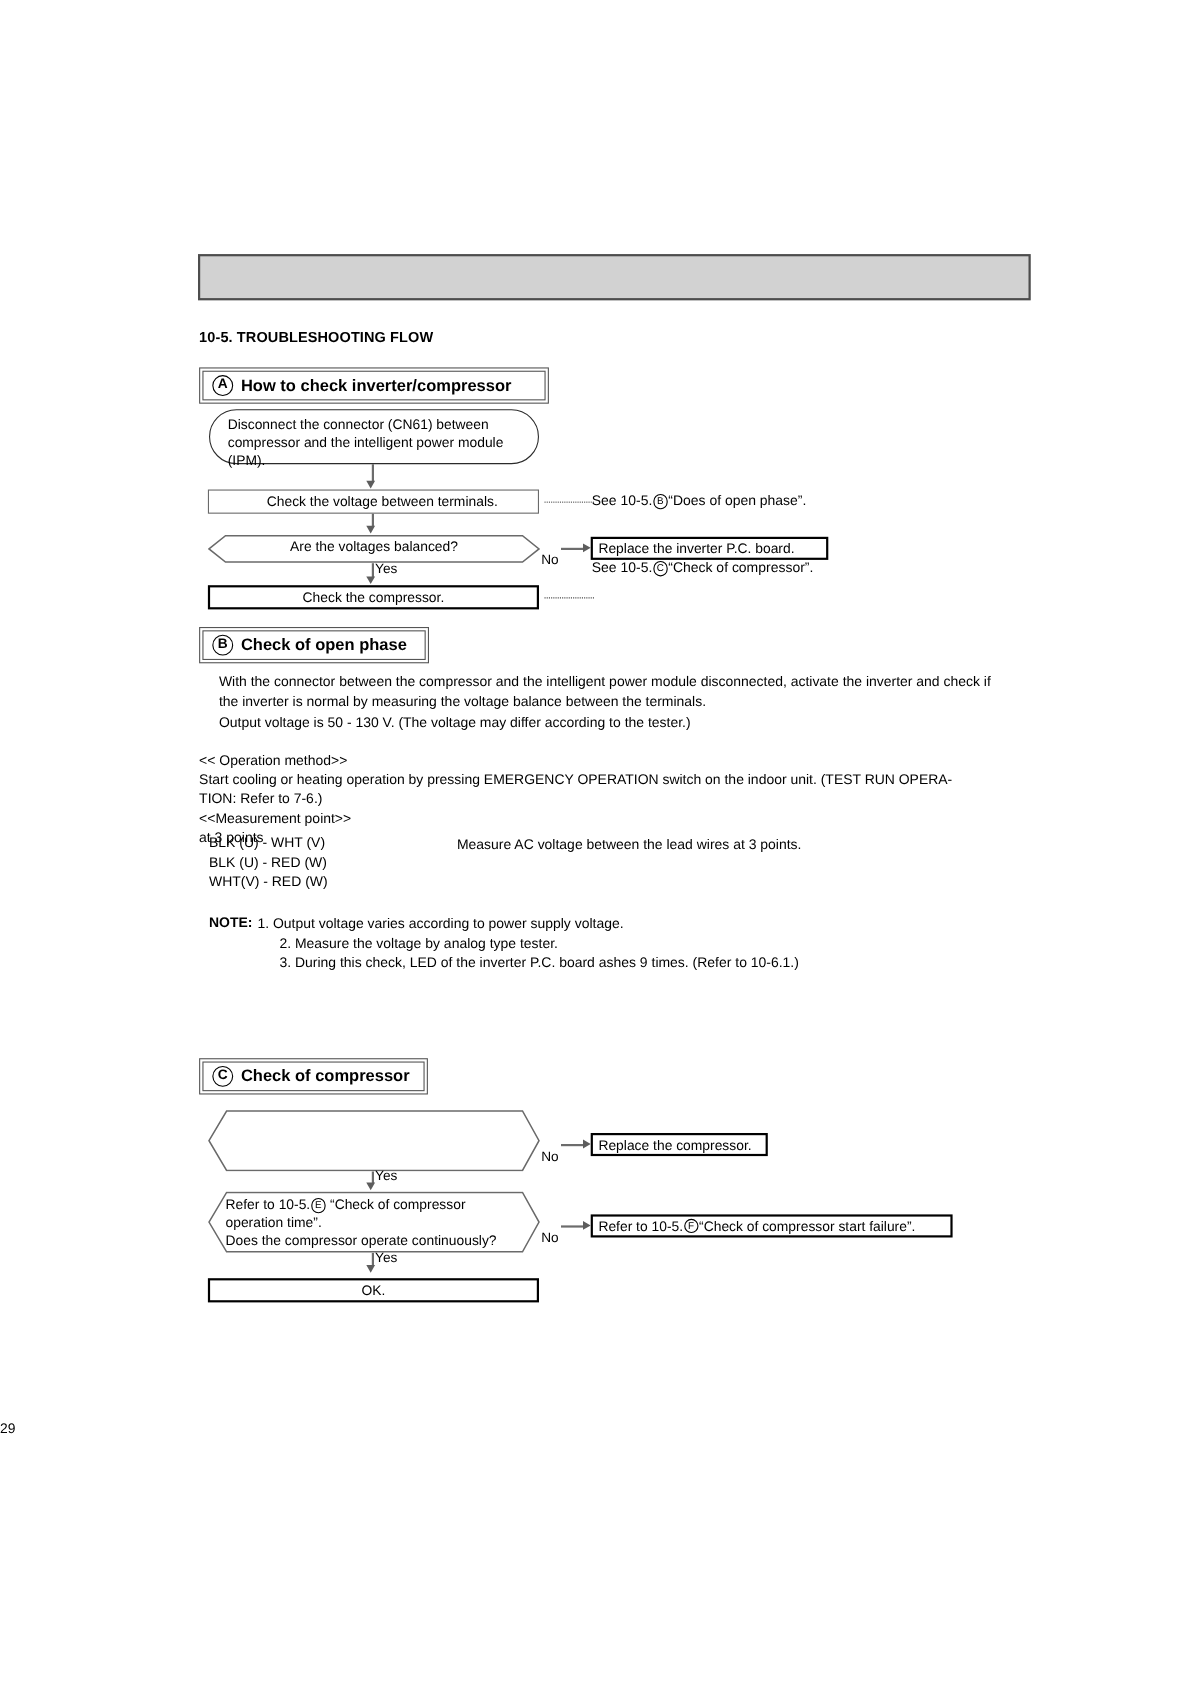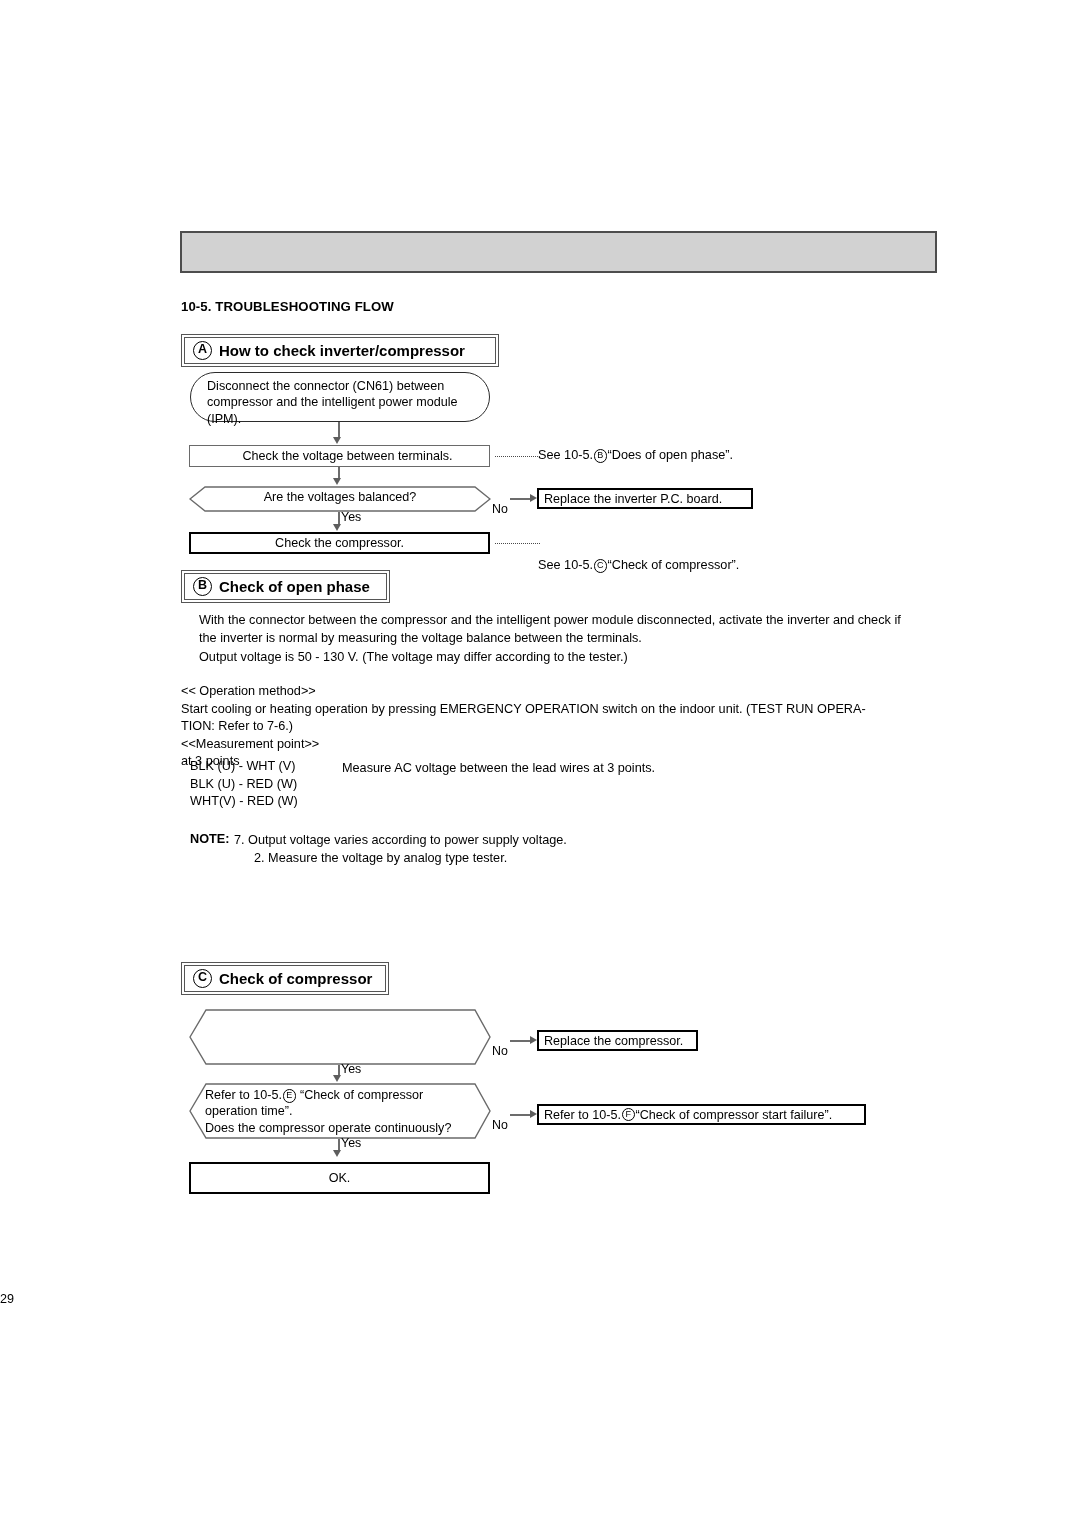--- a/index.html
+++ b/index.html
@@ -105,21 +105,21 @@
   }
   .flow-box.thin { border: 1.3px solid #6a6a6a; }
   .flow-box.thick { border: 2.2px solid #000; }
   .flow-box.left { justify-content: flex-start; padding-left: 5px; text-align: left; }
 
   #box-check-voltage { left: 189px; top: 445px; width: 301px; height: 22px; padding-left: 16px; }
   #box-check-comp    { left: 189px; top: 532px; width: 301px; height: 22px; }
   #box-replace-pcb   { left: 537px; top: 488px; width: 216px; height: 21px; }
   #box-replace-comp  { left: 537px; top: 1030px; width: 161px; height: 21px; }
   #box-refer-f       { left: 537px; top: 1104px; width: 329px; height: 21px; }
-  #box-ok            { left: 189px; top: 1162px; width: 301px; height: 32px; }
+  #box-ok            { left: 189px; top: 1162px; width: 301px; height: 22px; }
 
   
   .hex-wrap { }
   .hex-wrap svg { position: absolute; left: 0; top: 0; }
   .hex-text {
     position: absolute;
     font-size: 12.6px;
     line-height: 16.3px;
     white-space: pre-line;
   }
@@ -174,21 +174,21 @@
   .para {
     font-size: 12.7px;
     line-height: 17.6px;
     white-space: pre-line;
   }
 
   #p-b-intro  { left: 199px; top: 612px; width: 748px; }
   #p-b-output { left: 199px; top: 649px; width: 700px; }
   #p-b-opmeth { left: 181px; top: 683px; width: 760px; }
   #p-b-points { left: 190px; top: 758px; width: 200px; }
-  #p-b-measure{ left: 342px; top: 760px; width: 400px; }
+  #p-b-measure{ left: 372px; top: 760px; width: 400px; text-align: center; }
 
   #note-label { left: 190px; top: 832px; font-size: 12.7px; font-weight: bold; }
   #note-list  { left: 234px; top: 832px; width: 700px; }
   #note-list .nitem {
     font-size: 12.7px;
     line-height: 17.6px;
     white-space: nowrap;
   }
   #note-list .nitem:nth-child(n+2) { margin-left: 20px; }
 
@@ -255,21 +255,21 @@
 
 <div class="abs flow-box thick left" id="box-replace-pcb" data-name="flow-node-replace-inverter-pcb">Replace the inverter P.C. board.</div>
 
 <div class="abs branch-label" data-name="branch-label-yes" style="left:341px; top:510px;">Yes</div>
 <div class="abs v-line" data-name="connector-arrow" style="left:338px; top:512px; height:13px;"></div>
 <div class="abs v-arrow-head" data-name="connector-arrow-head" style="left:333.4px; top:524px;"></div>
 
 <div class="abs flow-box thick" id="box-check-comp" data-name="flow-node-check-compressor">Check the compressor.</div>
 
 <div class="abs leader-dots" data-name="leader-line" style="left:495px; top:543px; width:45px;"></div>
-<div class="abs see-ref" data-name="reference-check-compressor" style="left:538px; top:558px;">
+<div class="abs see-ref" data-name="reference-check-compressor" style="left:538px; top:509px;">
   <span>See 10-5.</span><span class="circ-sm" data-name="circled-letter-c-ref">C</span><span>“Check of compressor”.</span>
 </div>
 
 <div class="abs letter-head" id="head-b" data-name="section-heading-b">
   <div class="letter-head-inner">
     <span class="circled" data-name="circled-letter-b">B</span>
     <span data-name="section-b-title">Check of open phase</span>
   </div>
 </div>
 
@@ -285,22 +285,23 @@
   at 3 points</div>
 
 <div class="abs para" id="p-b-points" data-name="section-b-measurement-points-list">BLK (U) - WHT (V)
 BLK (U) - RED (W)
 WHT(V) - RED (W)</div>
 
 <div class="abs para" id="p-b-measure" data-name="section-b-measurement-note">Measure AC voltage between the lead wires at 3 points.</div>
 
 <div class="abs" id="note-label" data-name="note-label">NOTE:</div>
 <div class="abs" id="note-list" data-name="note-list">
-  <div class="nitem" data-name="note-item">7. Output voltage varies according to power supply voltage.</div>
+  <div class="nitem" data-name="note-item">1. Output voltage varies according to power supply voltage.</div>
   <div class="nitem" data-name="note-item">2. Measure the voltage by analog type tester.</div>
+  <div class="nitem" data-name="note-item">3. During this check, LED of the inverter P.C. board  ashes 9 times. (Refer to 10-6.1.)</div>
 </div>
 
 <div class="abs letter-head" id="head-c" data-name="section-heading-c">
   <div class="letter-head-inner">
     <span class="circled" data-name="circled-letter-c">C</span>
     <span data-name="section-c-title">Check of compressor</span>
   </div>
 </div>
 
 <div class="abs hex-wrap" id="hex-winding" data-name="flow-decision-compressor-winding">

